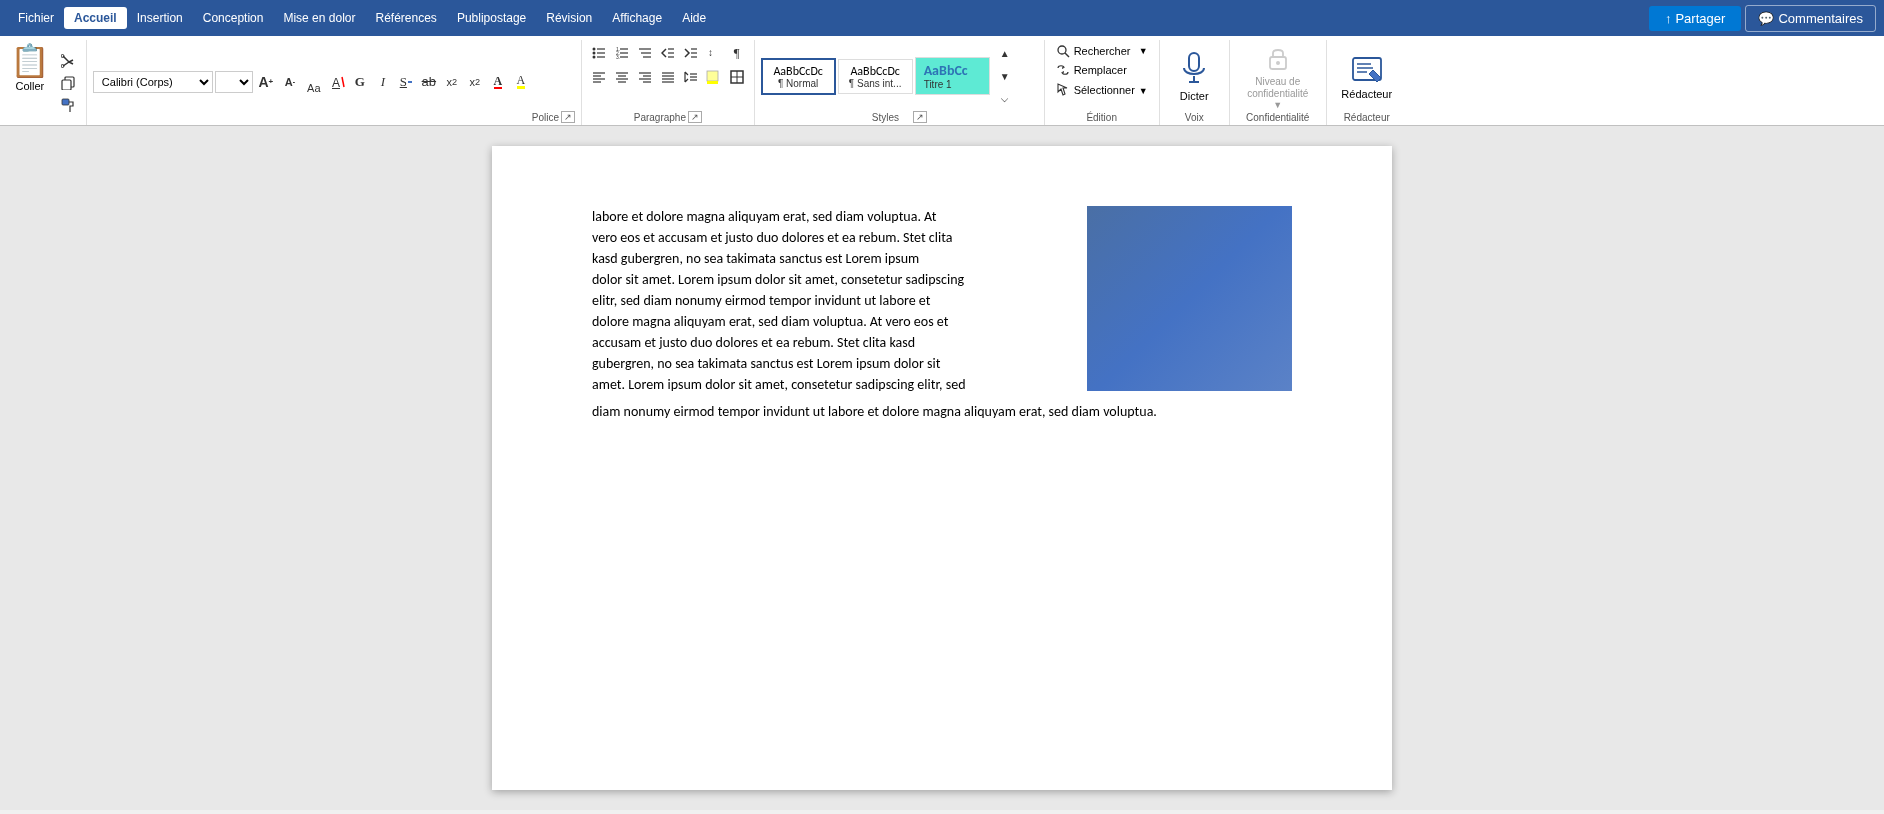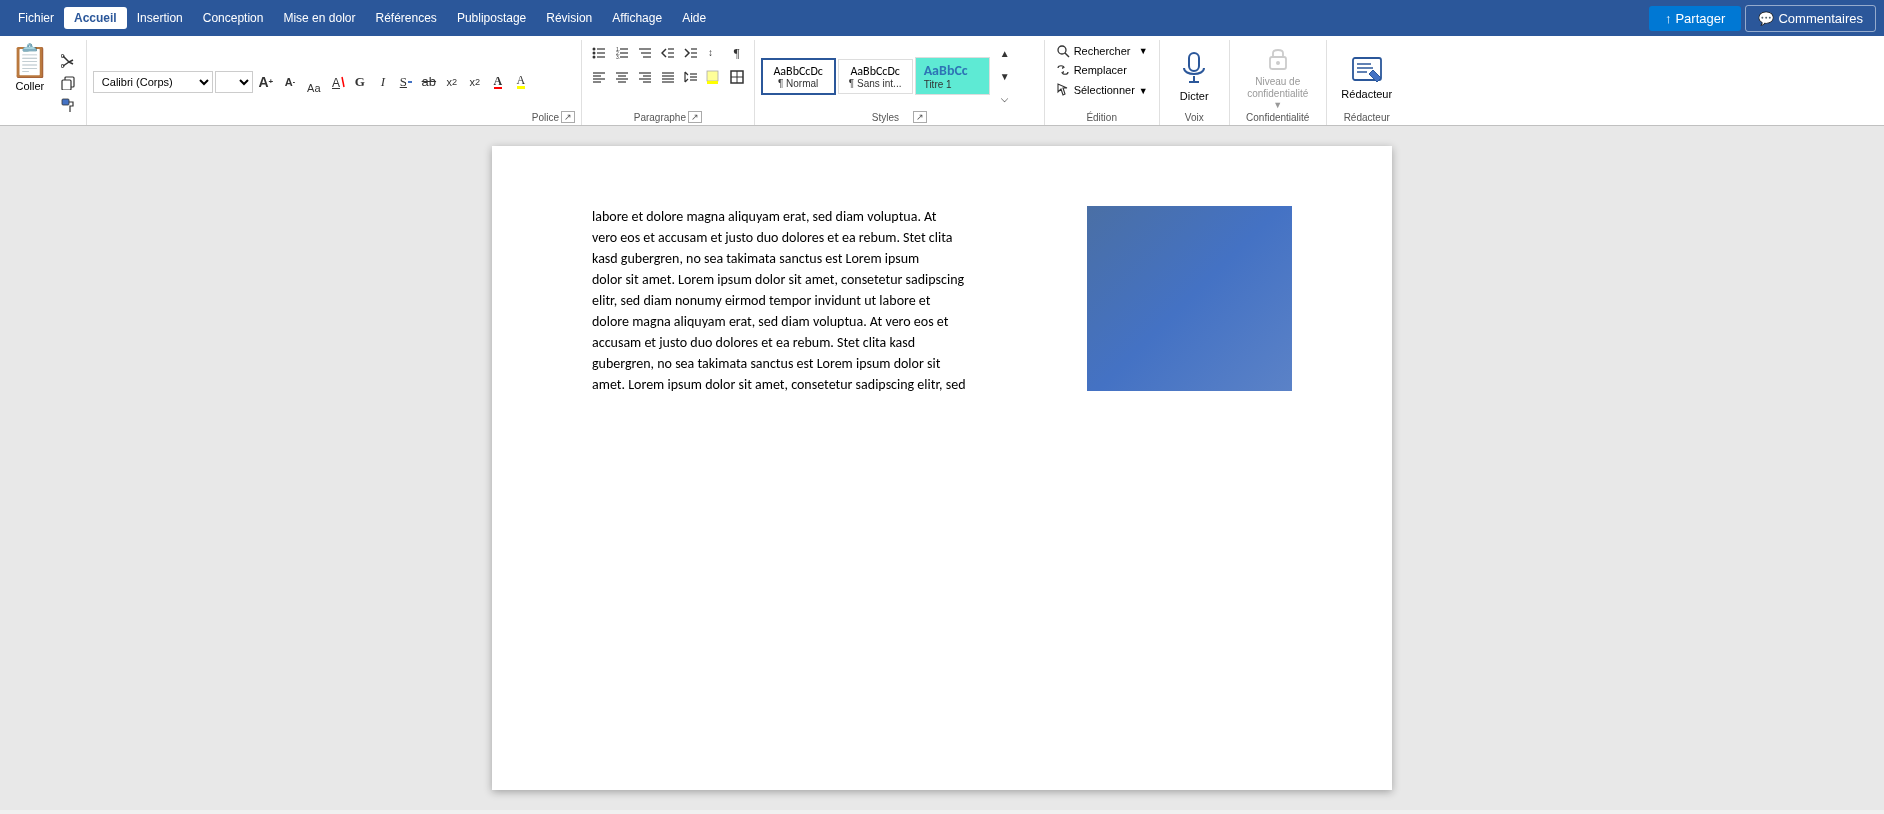--- a/index.html
+++ b/index.html
@@ -485,15 +485,16 @@
 eirmod tempor invidunt ut labore et<br>
 dolore magna aliquyam erat,
 sed diam voluptua. At vero eos et<br>
 accusam et justo duo dolores
 et ea rebum. Stet clita kasd<br>
 gubergren, no sea takimata
 sanctus est Lorem ipsum dolor sit<br>
 amet. Lorem ipsum dolor sit
 amet, consetetur sadipscing elitr, sed</p>
       </div>
+      <p style="margin:0; text-align:justify;">diam nonumy eirmod tempor invidunt ut labore et dolore magna aliquyam erat, sed diam voluptua.</p>
     </div>
   </div>
 </div>
 
 </body></html>

